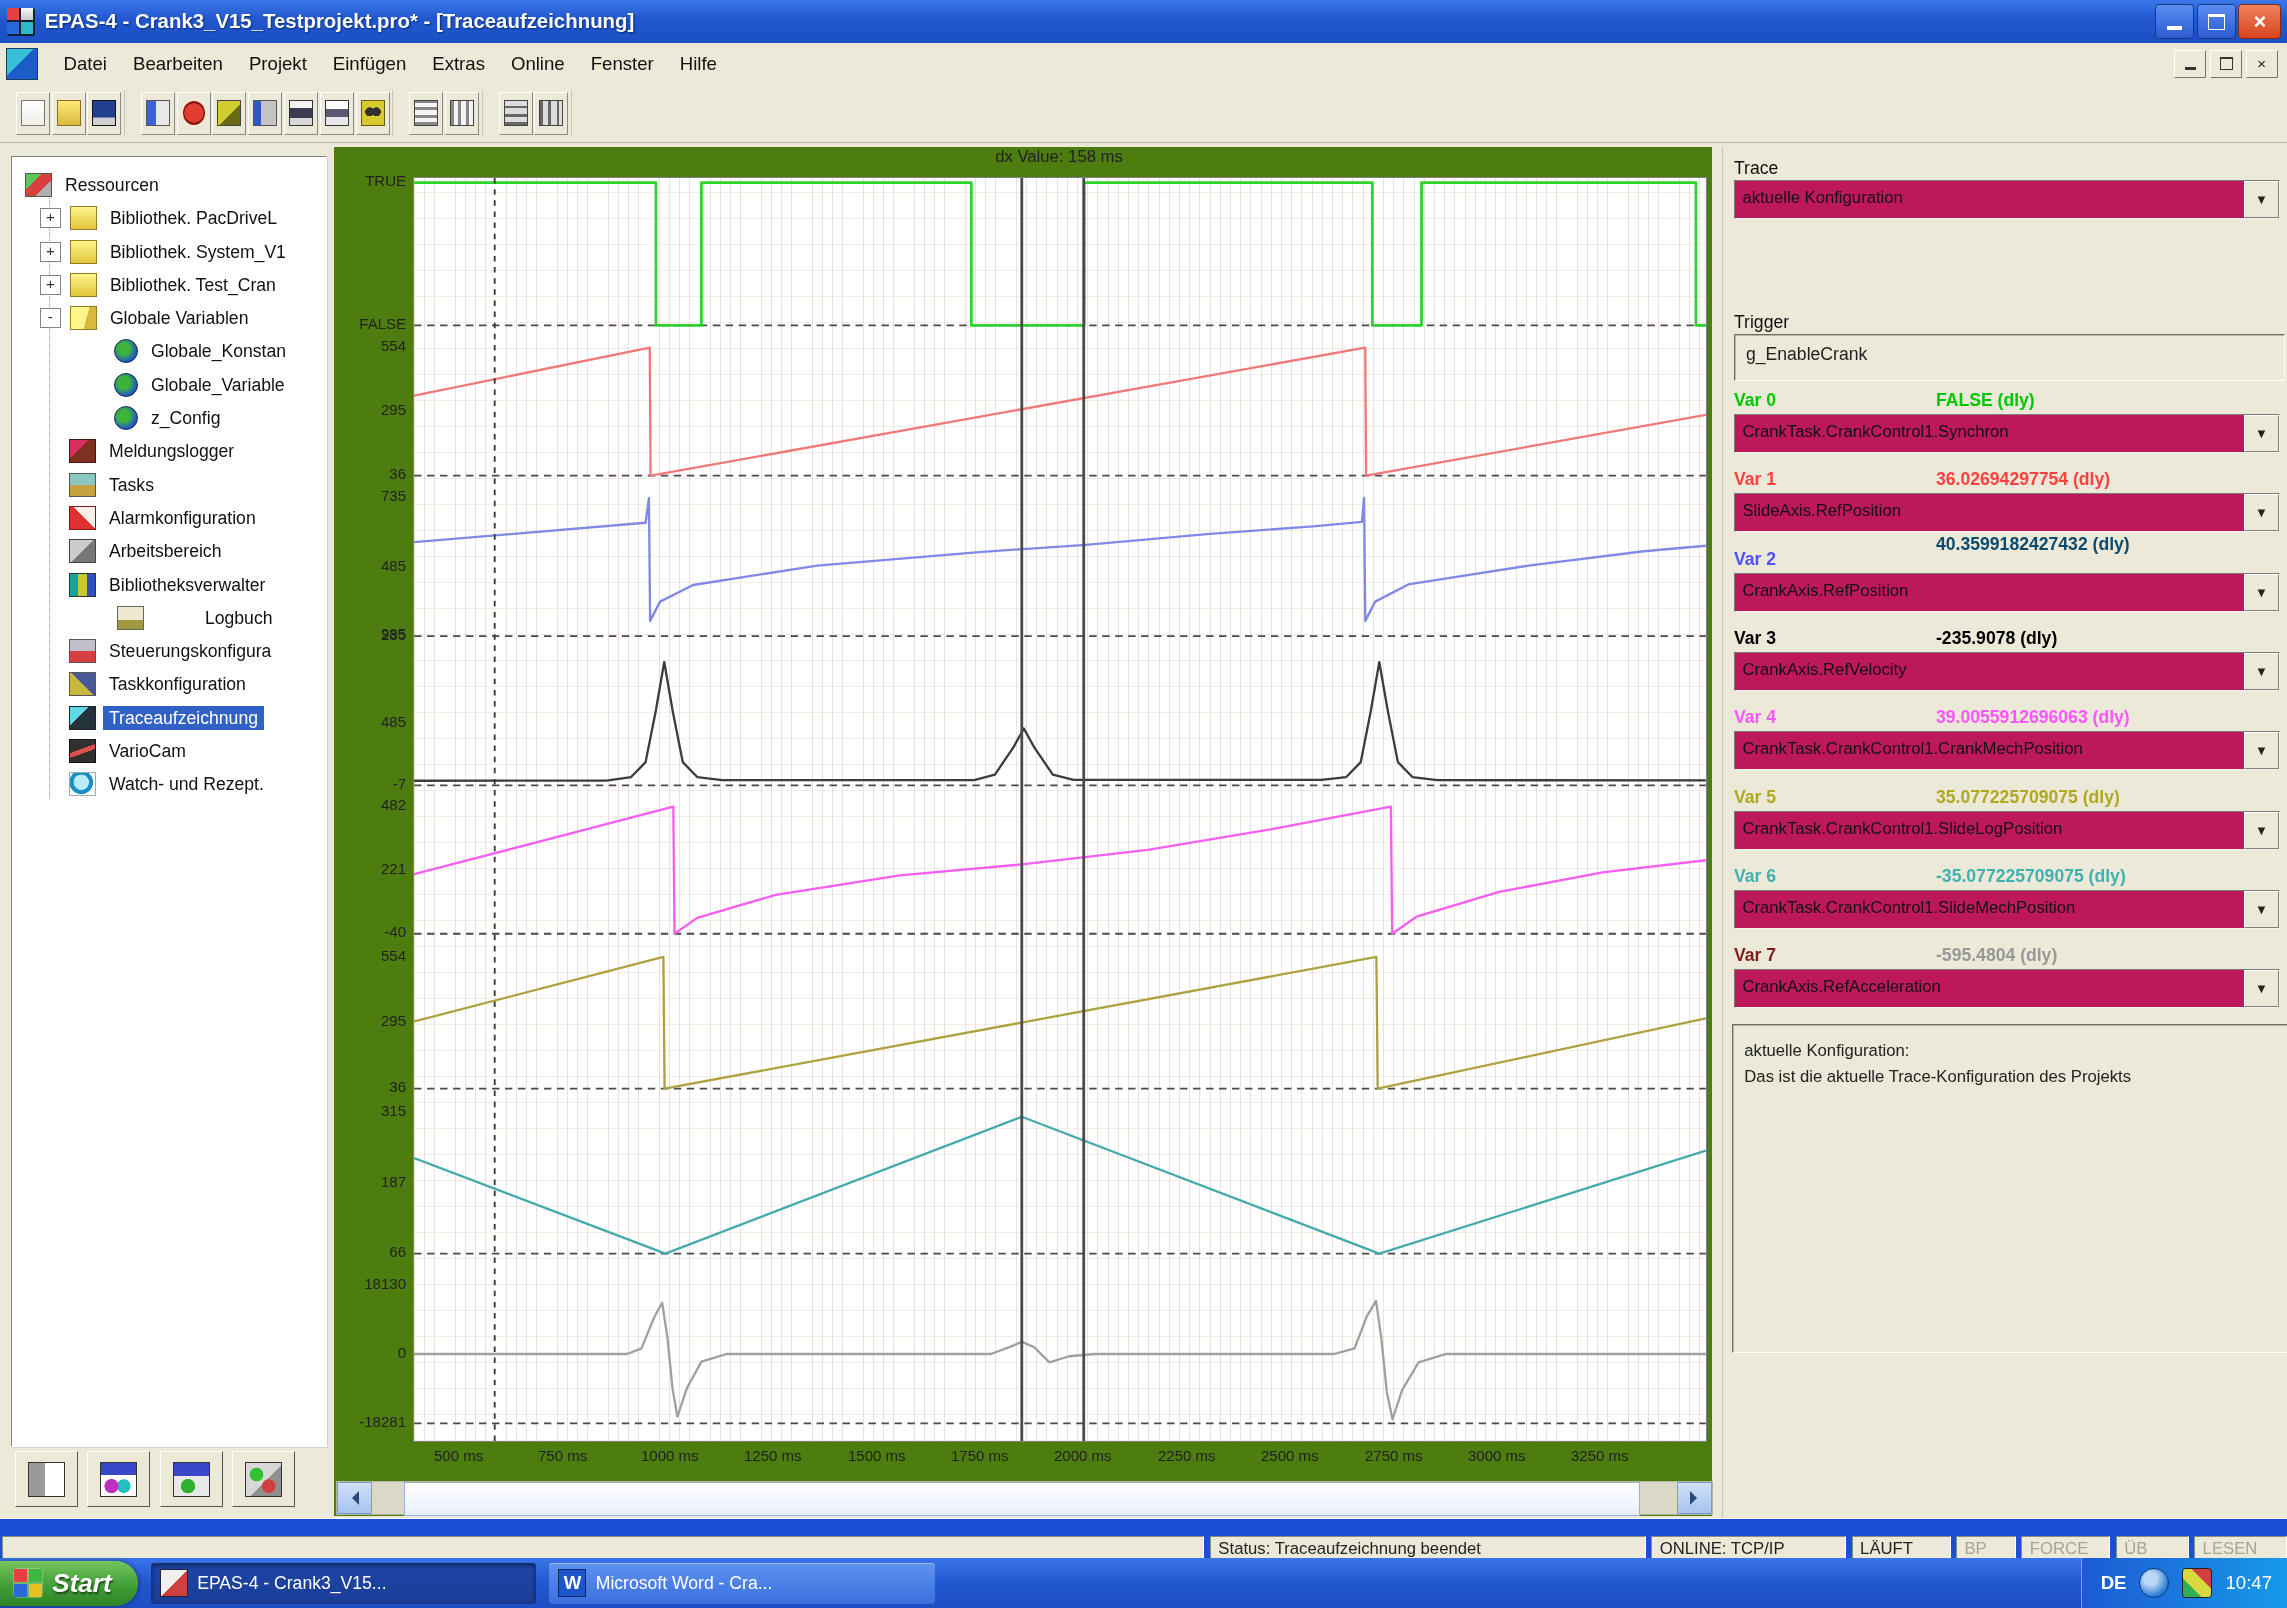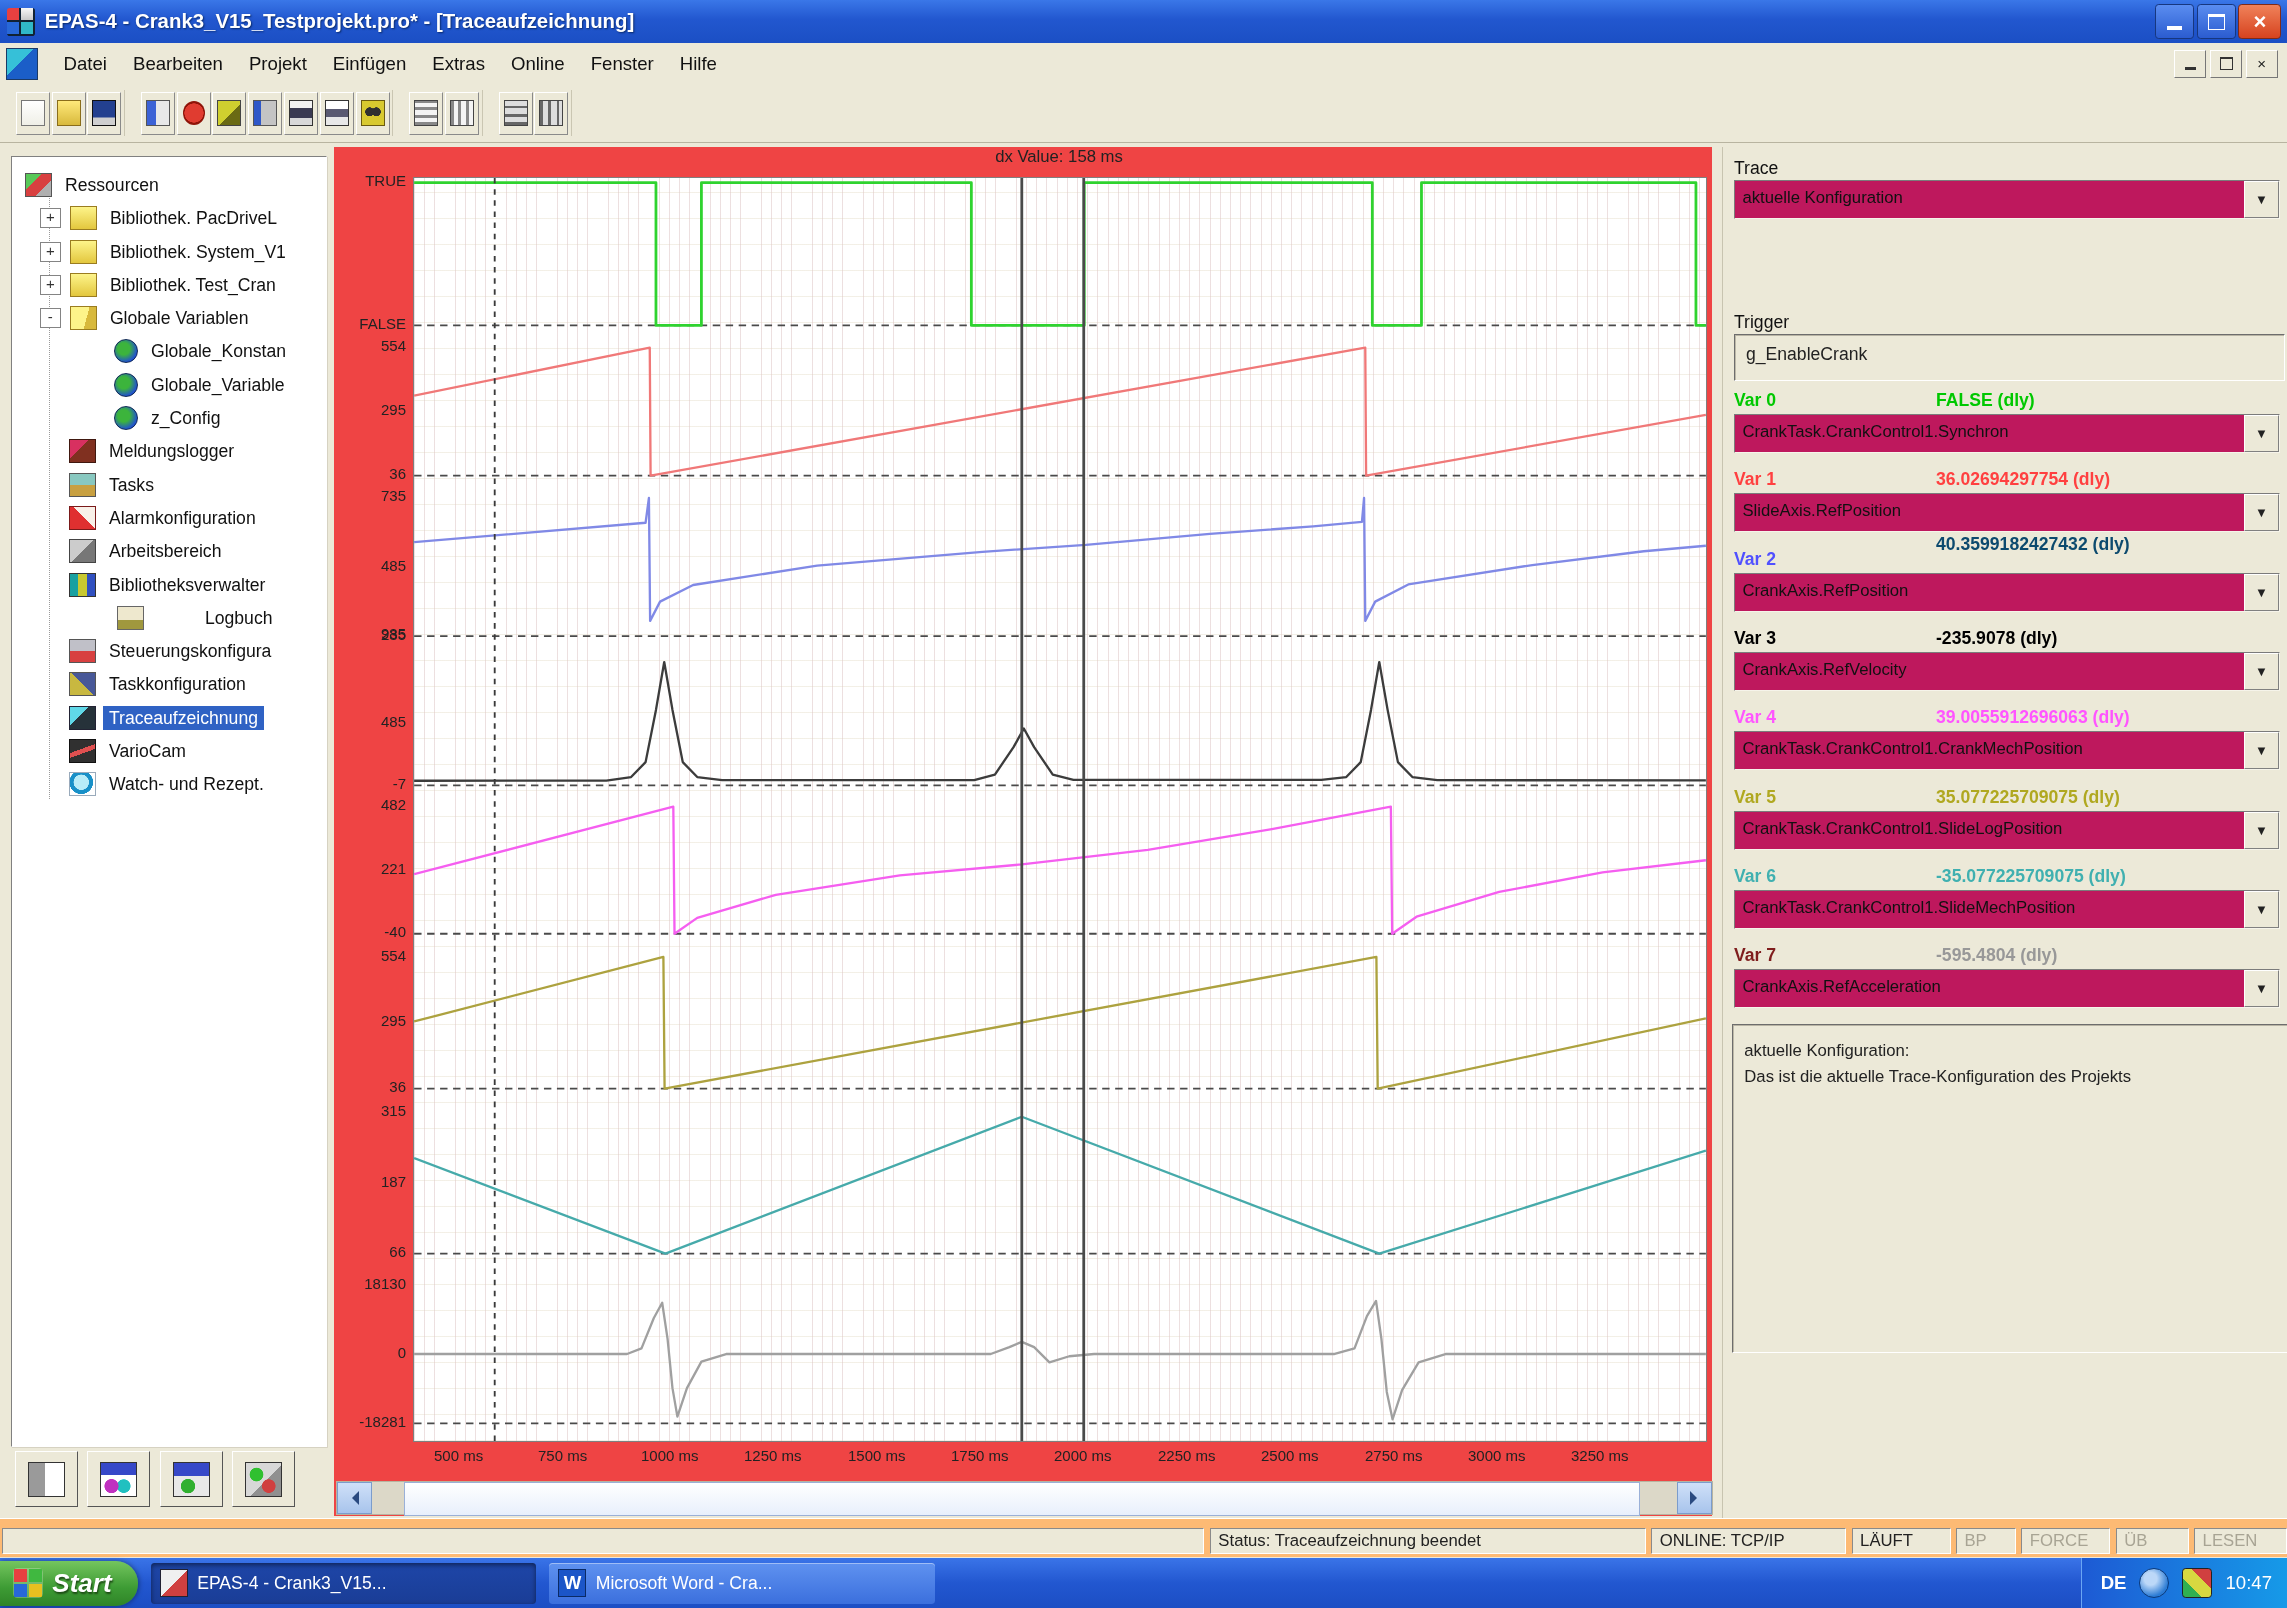--- a/index.html
+++ b/index.html
@@ -83,21 +83,21 @@
   .tree-row.sel .tree-label{background:#2f62c4;color:#fff;}
   .tree-tabs{position:absolute;left:15px;top:1451px;display:flex;gap:9.3px;}
   .ttab{width:61px;height:54px;background:#ece9d8;border:1.9px solid;border-color:#fff #555 #555 #fff;
     display:flex;align-items:center;justify-content:center;}
   .tabi{width:35px;height:33px;border:0.9px solid #333;}
   .tabi-0{background:linear-gradient(90deg,#9a9a9a 45%,#fff 45%);}
   .tabi-1{background:radial-gradient(circle at 30% 70%,#c030c0 20%,transparent 22%),radial-gradient(circle at 65% 70%,#20c0c0 20%,transparent 22%),linear-gradient(#3648c8 35%,#fff 35%);}
   .tabi-2{background:radial-gradient(circle at 40% 70%,#30b030 22%,transparent 24%),linear-gradient(#3648c8 40%,#e8e8e8 40%);}
   .tabi-3{background:radial-gradient(circle at 30% 35%,#30c030 20%,transparent 22%),radial-gradient(circle at 65% 70%,#d04040 20%,transparent 22%),linear-gradient(135deg,#d8d8d8 55%,#909090 55%);}
   
-  .chart-area{position:absolute;left:334px;top:147px;width:1378px;height:1369px;background:#ef4444;}
+  .chart-area{position:absolute;left:334px;top:147px;width:1378px;height:1369px;background:#4d7c0f;}
   .chart-title{position:absolute;left:79px;top:0;width:1292px;height:24px;text-align:center;
     font-size:16.7px;color:#222;}
   #plot-wrap{position:absolute;left:79px;top:30px;width:1292px;height:1263px;background:
      repeating-linear-gradient(90deg,rgba(222,198,198,.55) 0 0.9px,transparent 0.9px 10.2px),
      repeating-linear-gradient(0deg,rgba(238,233,220,.7) 0 0.9px,transparent 0.9px 26px),#fff;
      border:1.9px solid #7f7f7f;}
   #plot-svg{position:absolute;left:0;top:0;}
   .ylab{position:absolute;width:72px;text-align:right;font-size:15px;color:#222;line-height:18.6px;}
   .xlab{position:absolute;width:102px;text-align:left;font-size:15px;color:#222;top:1300px;}
   
@@ -121,22 +121,22 @@
     display:flex;align-items:center;justify-content:center;font-size:13px;color:#222;}
   .trigger-field{position:absolute;left:11px;width:549px;height:45px;background:#ece9d8;
     border:1.9px solid;border-color:#6d6d6d #fff #fff #6d6d6d;box-shadow:inset 0.9px 0.9px 0 #b8b4a4;}
   .trigger-field .txt{padding:9.3px 9.3px 0 11px;font-size:17.6px;color:#222;}
   .var-label{position:absolute;left:11px;font-size:17.6px;font-weight:bold;}
   .var-value{position:absolute;left:213px;font-size:17.6px;font-weight:bold;white-space:nowrap;}
   .info-box{position:absolute;left:9.3px;top:877px;width:545px;height:301px;background:#ece9d8;
     border:1.9px solid;border-color:#6d6d6d #fff #fff #6d6d6d;box-shadow:inset 0.9px 0.9px 0 #b8b4a4;
     padding:13px 11px;font-size:16.7px;color:#222;line-height:26px;}
   
-  .statusbar{position:absolute;left:0;top:1518px;width:2287px;height:32px;background:#fdba74;
-    border-top:1.9px solid #fff;display:flex;align-items:center;gap:5.6px;padding-top:6px;}
+  .statusbar{position:absolute;left:0;top:1518px;width:2287px;height:32px;background:#1d4ed8;
+    border-top:1.9px solid #fff;display:flex;align-items:center;gap:5.6px;padding-top:14px;}
   .seg{height:24px;border:1.9px solid;border-color:#8a8a8a #fff #fff #8a8a8a;background:#ece9d8;
     font-size:16.7px;color:#222;display:flex;align-items:center;padding:0 7.4px;white-space:nowrap;overflow:hidden;}
   .seg.flex{flex:1;margin-left:1.9px;}
   .seg.dis{color:#a8a494;}
   
   .taskbar{position:absolute;left:0;top:1558px;width:2287px;height:50px;
     background:linear-gradient(180deg,#3a74e8 0%,#2257d0 50%,#1c4ec4 100%);display:flex;align-items:center;}
   .start-btn{height:45px;margin:0;padding:0 26px 0 13px;border-radius:0 22px 22px 0;
     background:linear-gradient(180deg,#74c55e 0%,#3d9b34 60%,#2f8428 100%);
     display:flex;align-items:center;gap:9.3px;box-shadow:0.9px 0 5.6px rgba(0,0,0,.4);}

